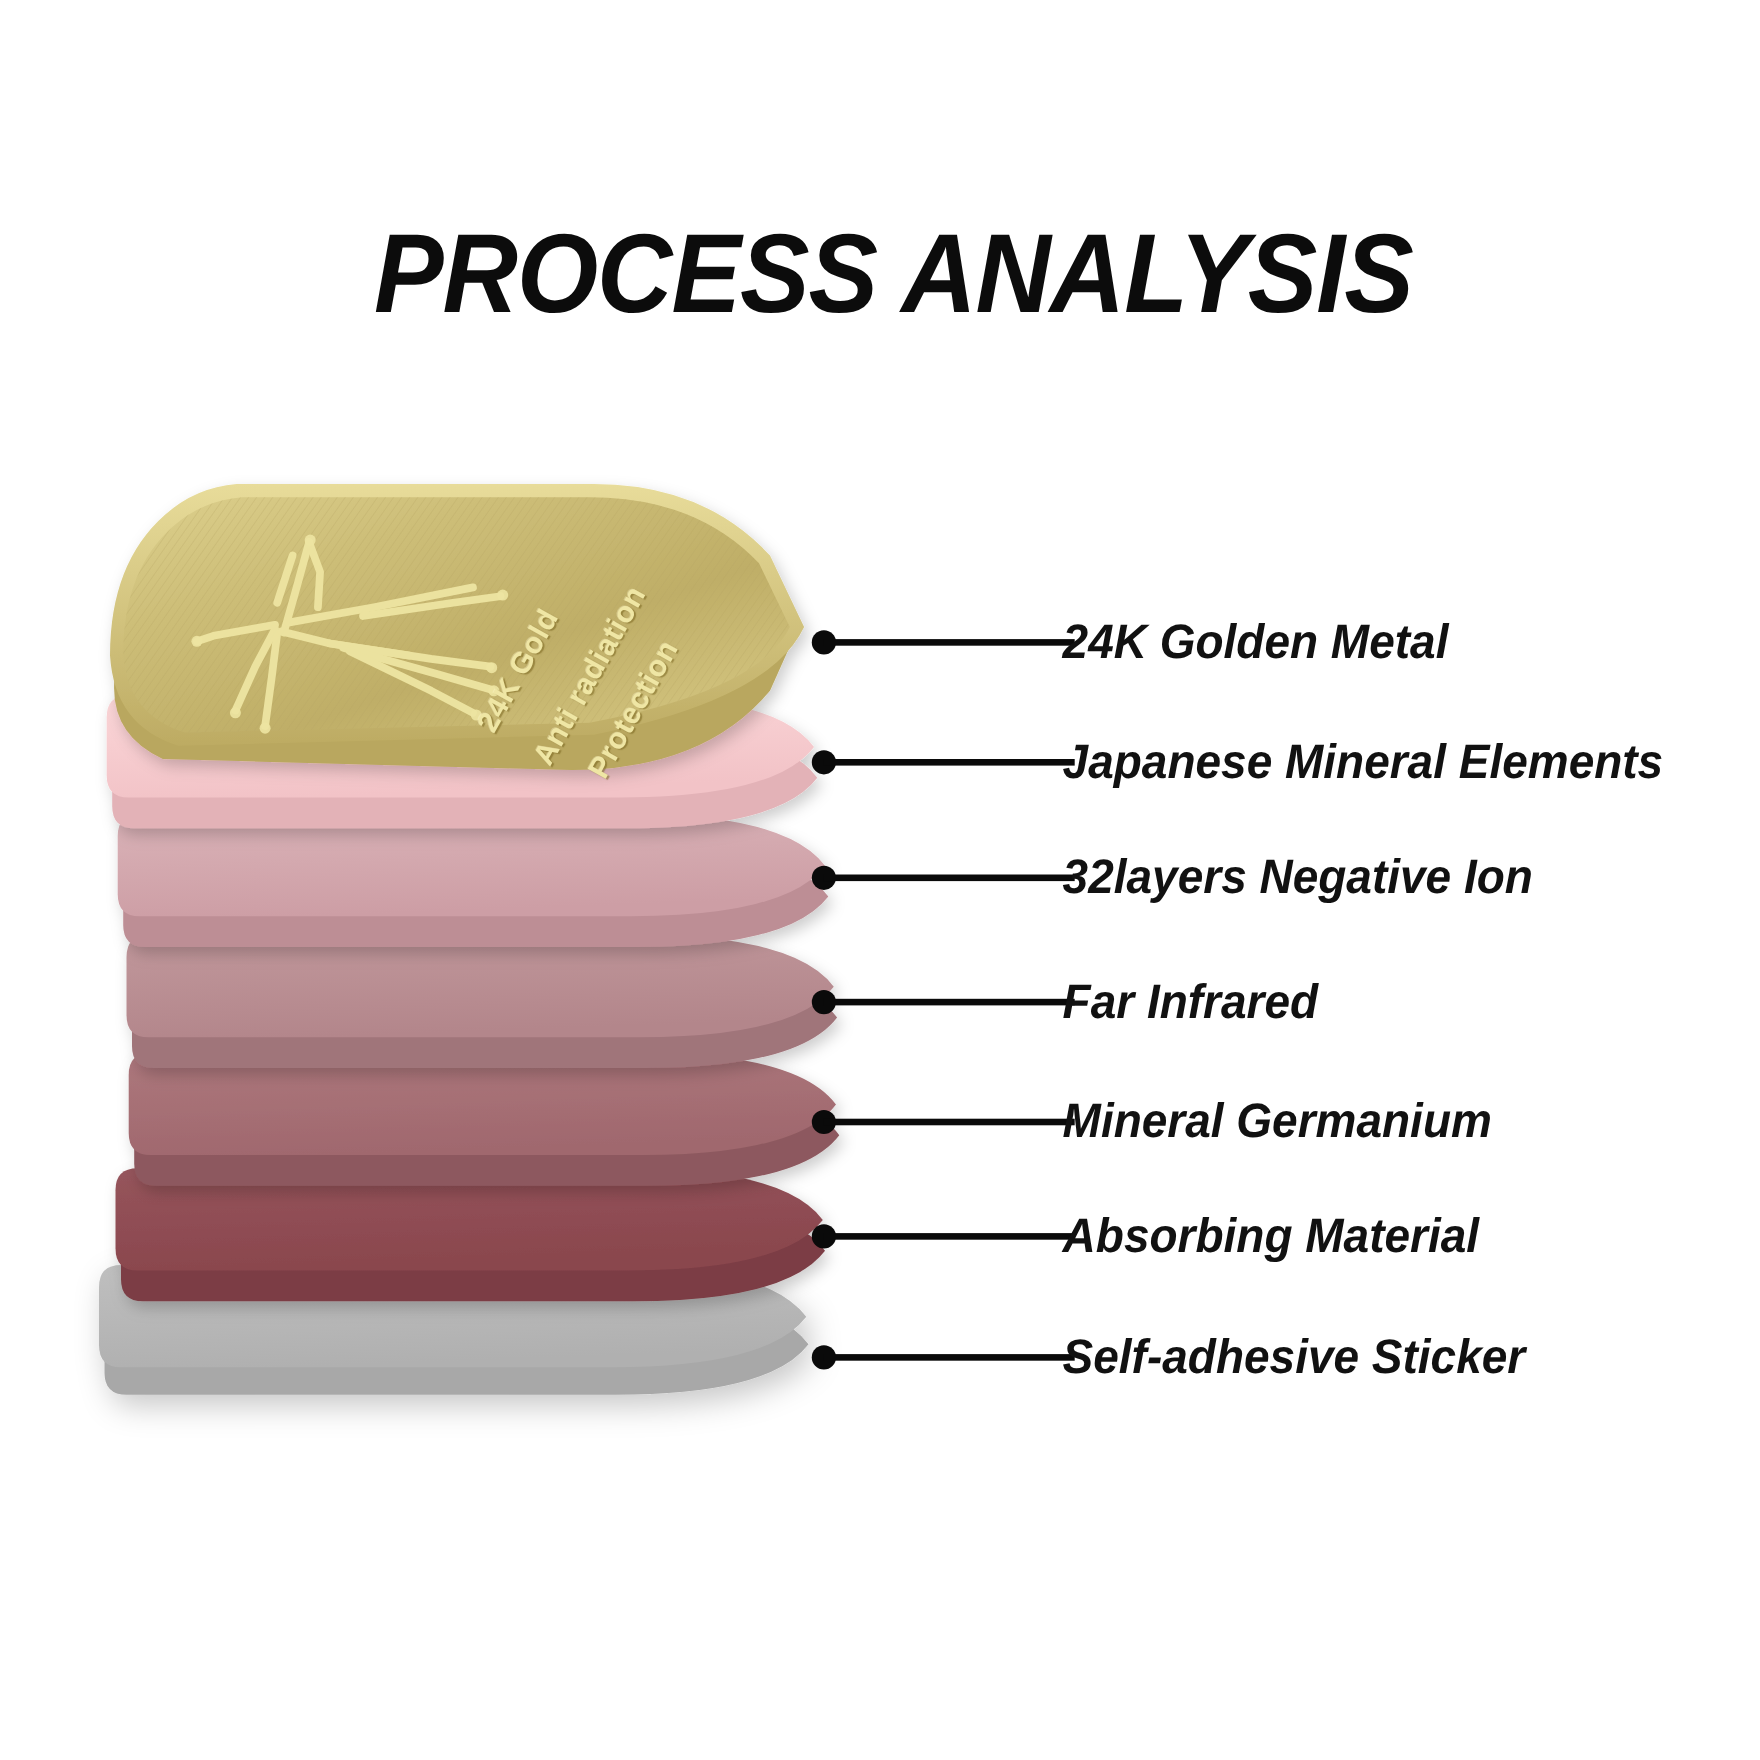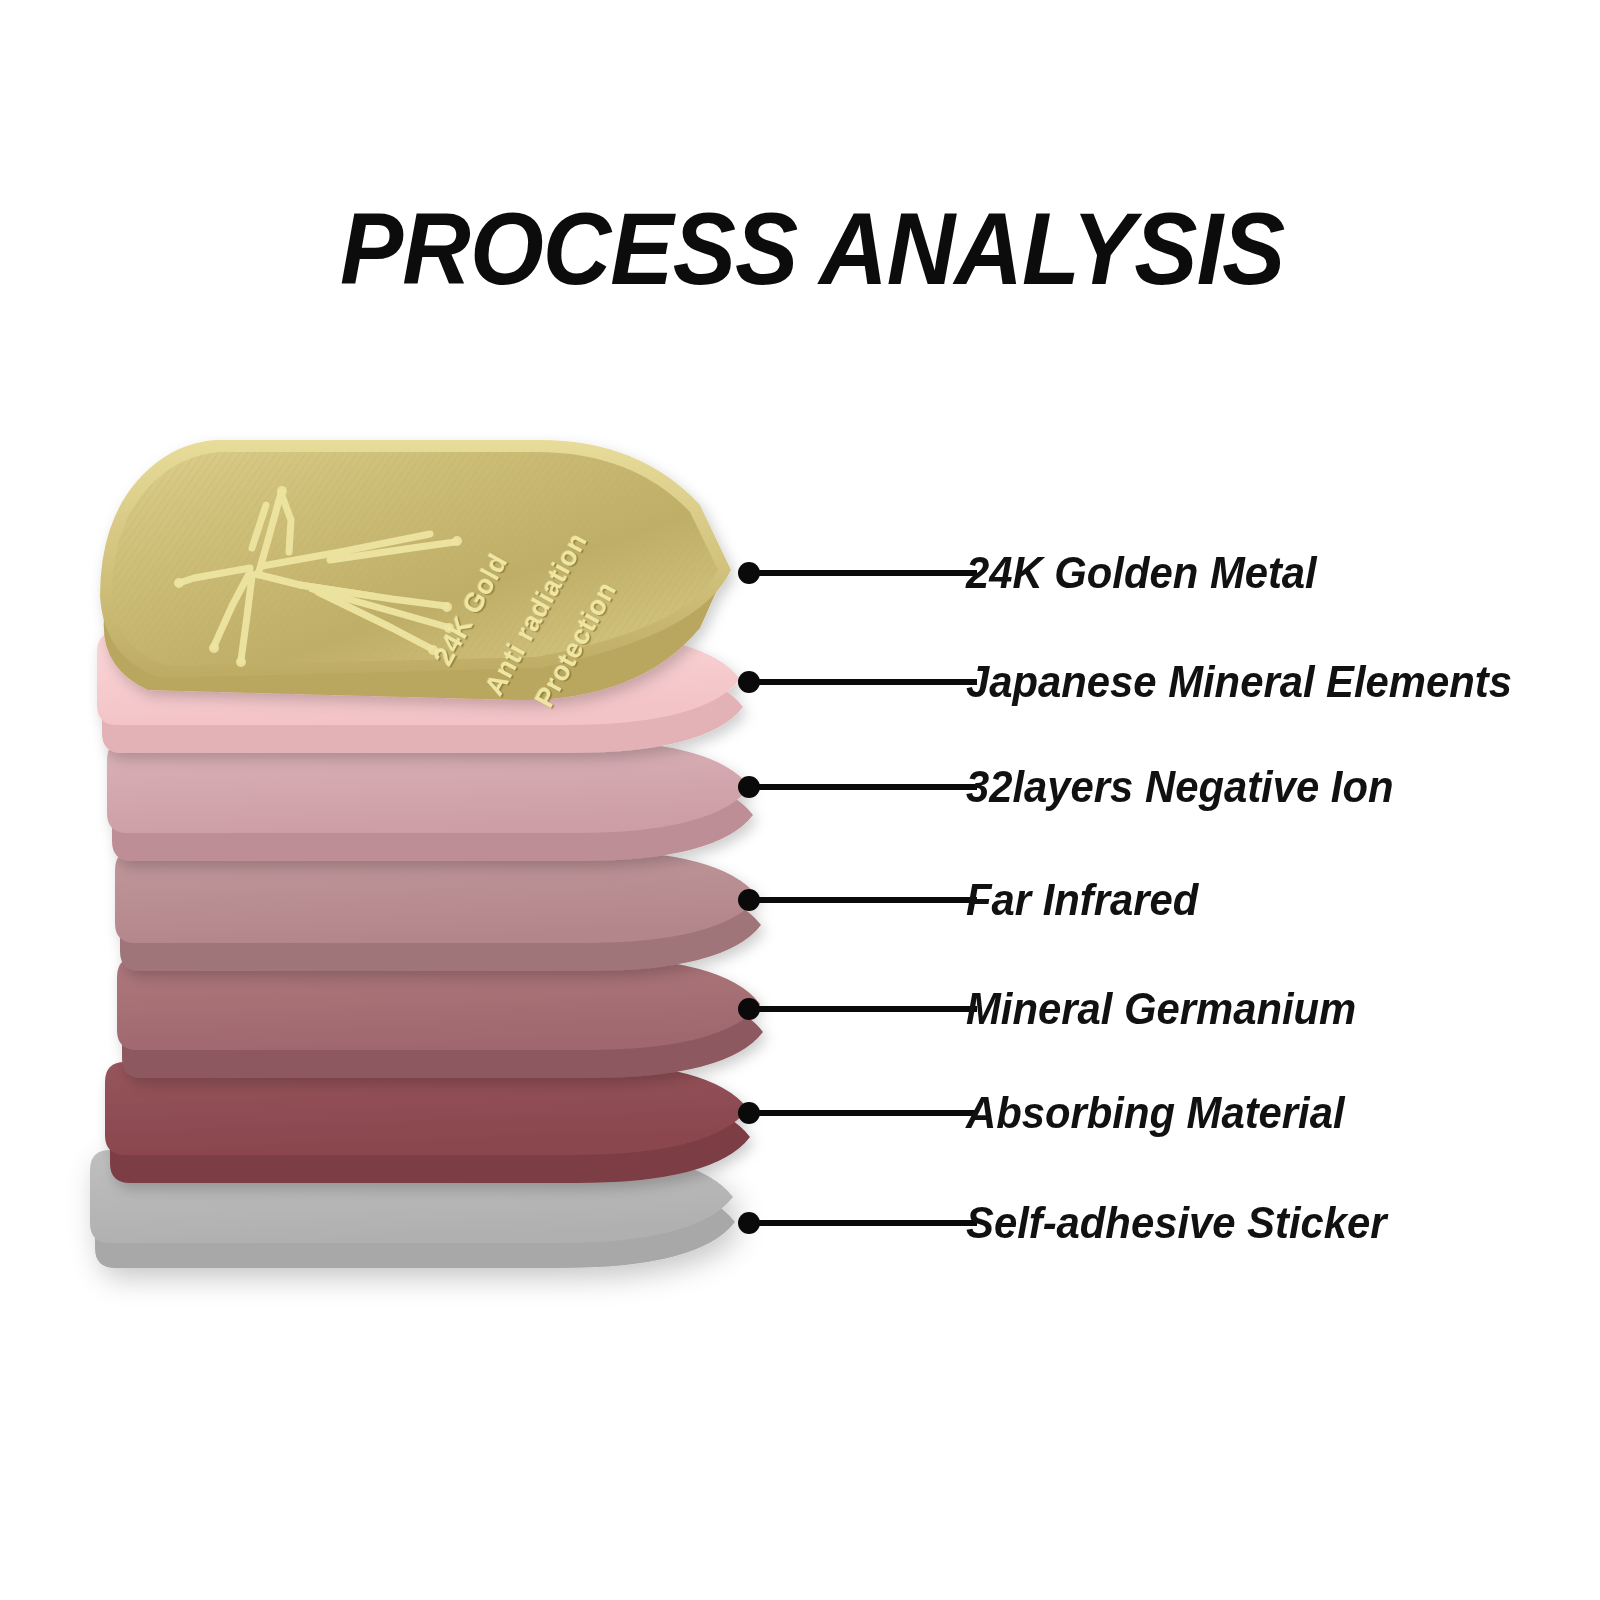--- a/index.html
+++ b/index.html
@@ -28,21 +28,21 @@
 
   
   #stack{
     position:absolute;
     left:0;top:0;width:800px;height:1450px;
   }
   #stack svg{display:block;}
 
   
   #callouts{
-    position:absolute;left:0;top:1px;width:1600px;height:1388px;
+    position:absolute;left:0;top:12px;width:1600px;height:1388px;
     pointer-events:none;
     text-decoration:underline;
   }
   .callout{
     position:absolute;
     left:738px;
     height:0;
     pointer-events:auto;
   }
   .callout .dot{

